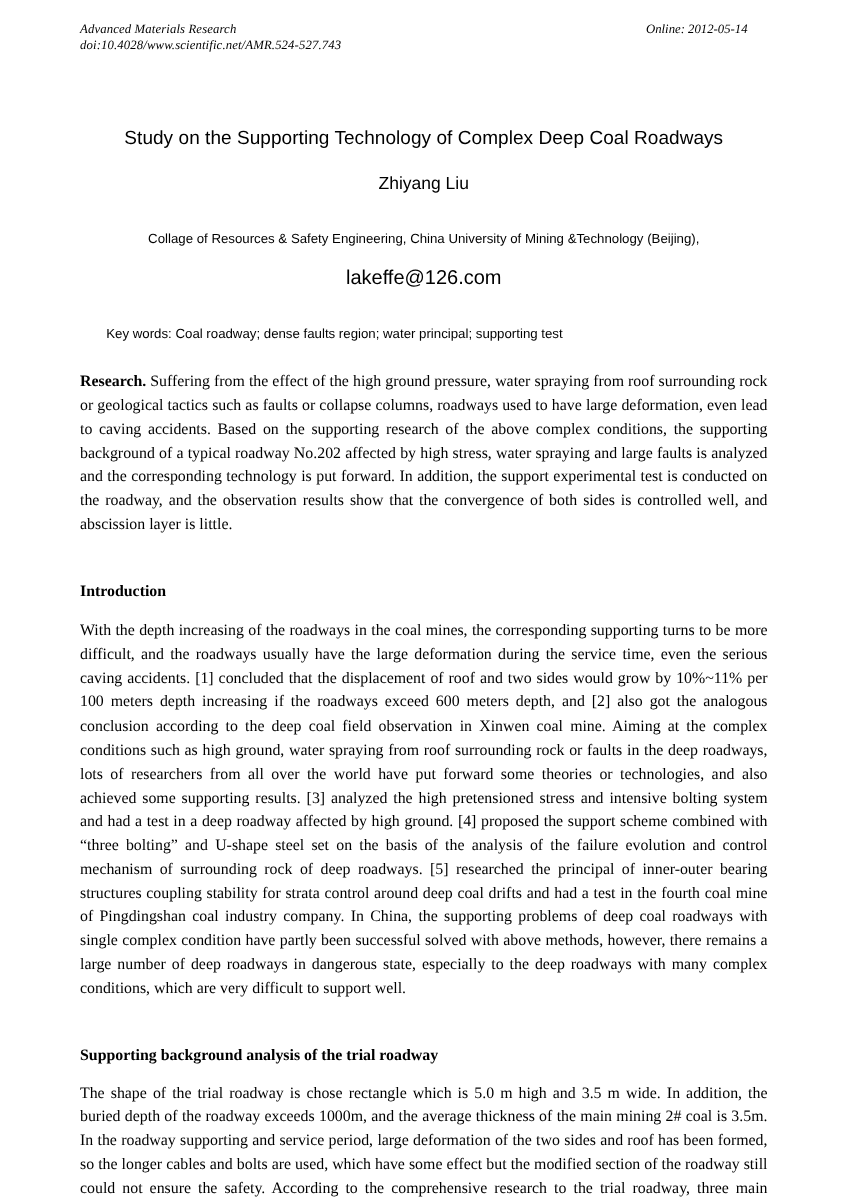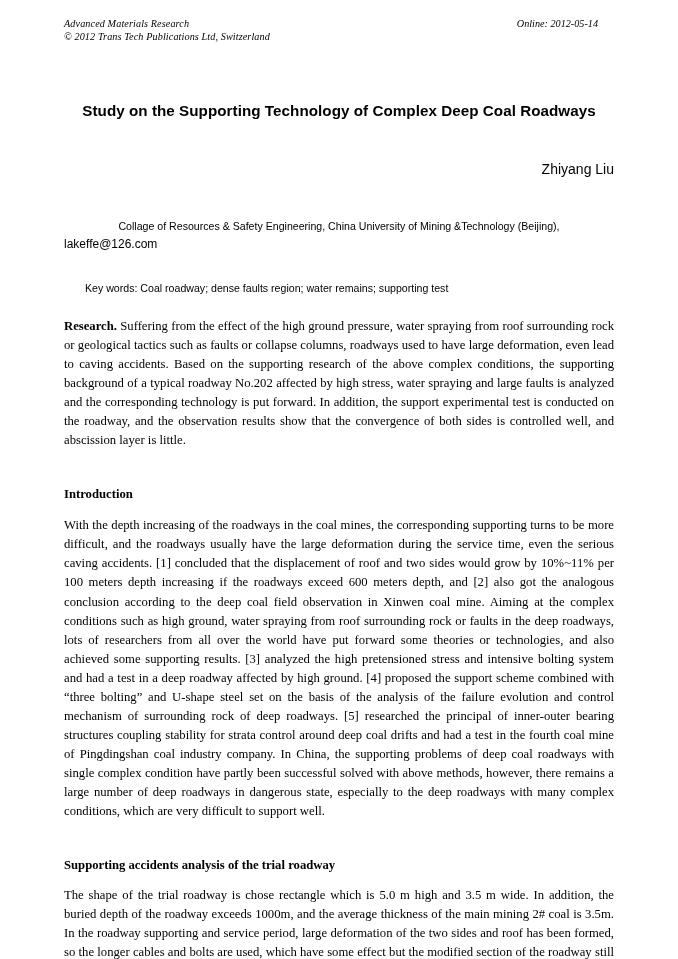--- a/index.html
+++ b/index.html
@@ -52,43 +52,44 @@
     font-size: 10.2px;
     line-height: 12.6px;
     white-space: nowrap;
   }
 
   
   .title {
     margin-top: 27px;
     text-align: center;
     font-family: "Liberation Sans", "DejaVu Sans", sans-serif;
-    font-weight: bold;
+    font-weight: normal;
     font-size: 15.2px;
     line-height: 19px;
     letter-spacing: 0.05px;
   }
   .author {
-    margin-top: 40px;
-    text-align: right;
+    margin-top: 17px;
+    text-align: center;
     font-family: "Liberation Sans", "DejaVu Sans", sans-serif;
     font-size: 14px;
     line-height: 18px;
   }
   .affiliation {
-    margin-top: 38px;
+    margin-top: 26px;
     text-align: center;
     font-family: "Liberation Sans", "DejaVu Sans", sans-serif;
     font-size: 10.6px;
     line-height: 21px;
   }
   .email {
-    text-align: left;
+    margin-top: 14px;
+    text-align: center;
     font-family: "Liberation Sans", "DejaVu Sans", sans-serif;
-    font-size: 12px;
+    font-size: 16px;
     line-height: 14px;
   }
 
   
   .keywords {
     margin-top: 30px;
     font-family: "Liberation Sans", "DejaVu Sans", sans-serif;
     font-size: 10.6px;
     line-height: 14px;
   }
@@ -124,45 +125,45 @@
 </style>
 </head>
 <body>
 
 <div class="page">
   <div class="content">
 
     <div class="masthead">
       <div class="masthead-left">
         <div>Advanced Materials Research</div>
-        <div>© 2012 Trans Tech Publications Ltd, Switzerland</div>
+        <div>doi:10.4028/www.scientific.net/AMR.524-527.743</div>
       </div>
       <div class="masthead-right">Online: 2012-05-14</div>
     </div>
 
     <h1 class="title">Study on the Supporting Technology of Complex Deep Coal Roadways</h1>
 
     <div class="author">Zhiyang Liu</div>
 
     <div class="affiliation">
       <div>Collage of Resources &amp; Safety Engineering, China University of Mining &amp;Technology (Beijing),</div>
     </div>
 
     <div class="email">lakeffe@126.com</div>
 
     <p class="keywords">
       <span class="kw-label">Key words:</span>
-      <span>Coal roadway; dense faults region; water remains; supporting test</span>
+      <span>Coal roadway; dense faults region; water principal; supporting test</span>
     </p>
 
     <p class="abstract">
       <span class="ab-label">Research.</span>
       <span>Suffering from the effect of the high ground pressure, water spraying from roof surrounding rock or geological tactics such as faults or collapse columns, roadways used to have large deformation, even lead to caving accidents. Based on the supporting research of the above complex conditions, the supporting background of a typical roadway No.202 affected by high stress, water spraying and large faults is analyzed and the corresponding technology is put forward. In addition, the support experimental test is conducted on the roadway, and the observation results show that the convergence of both sides is controlled well, and abscission layer is little.</span>
     </p>
 
     <h2 class="section-heading">Introduction</h2>
     <p class="body-par">With the depth increasing of the roadways in the coal mines, the corresponding supporting turns to be more difficult, and the roadways usually have the large deformation during the service time, even the serious caving accidents. [1] concluded that the displacement of roof and two sides would grow by 10%~11% per 100 meters depth increasing if the roadways exceed 600 meters depth, and [2] also got the analogous conclusion according to the deep coal field observation in Xinwen coal mine. Aiming at the complex conditions such as high ground, water spraying from roof surrounding rock or faults in the deep roadways, lots of researchers from all over the world have put forward some theories or technologies, and also achieved some supporting results. [3] analyzed the high pretensioned stress and intensive bolting system and had a test in a deep roadway affected by high ground. [4] proposed the support scheme combined with “three bolting” and U-shape steel set on the basis of the analysis of the failure evolution and control mechanism of surrounding rock of deep roadways. [5] researched the principal of inner-outer bearing structures coupling stability for strata control around deep coal drifts and had a test in the fourth coal mine of Pingdingshan coal industry company. In China, the supporting problems of deep coal roadways with single complex condition have partly been successful solved with above methods, however, there remains a large number of deep roadways in dangerous state, especially to the deep roadways with many complex conditions, which are very difficult to support well.</p>
 
-    <h2 class="section-heading">Supporting accidents analysis of the trial roadway</h2>
+    <h2 class="section-heading">Supporting background analysis of the trial roadway</h2>
     <p class="body-par tight">The shape of the trial roadway is chose rectangle which is 5.0 m high and 3.5 m wide. In addition, the buried depth of the roadway exceeds 1000m, and the average thickness of the main mining 2# coal is 3.5m. In the roadway supporting and service period, large deformation of the two sides and roof has been formed, so the longer cables and bolts are used, which have some effect but the modified section of the roadway still could not ensure the safety. According to the comprehensive research to the trial roadway, three main factors are finally concluded, which are as follows:</p>
 
   </div>
 </div>
 
 </body></html>

